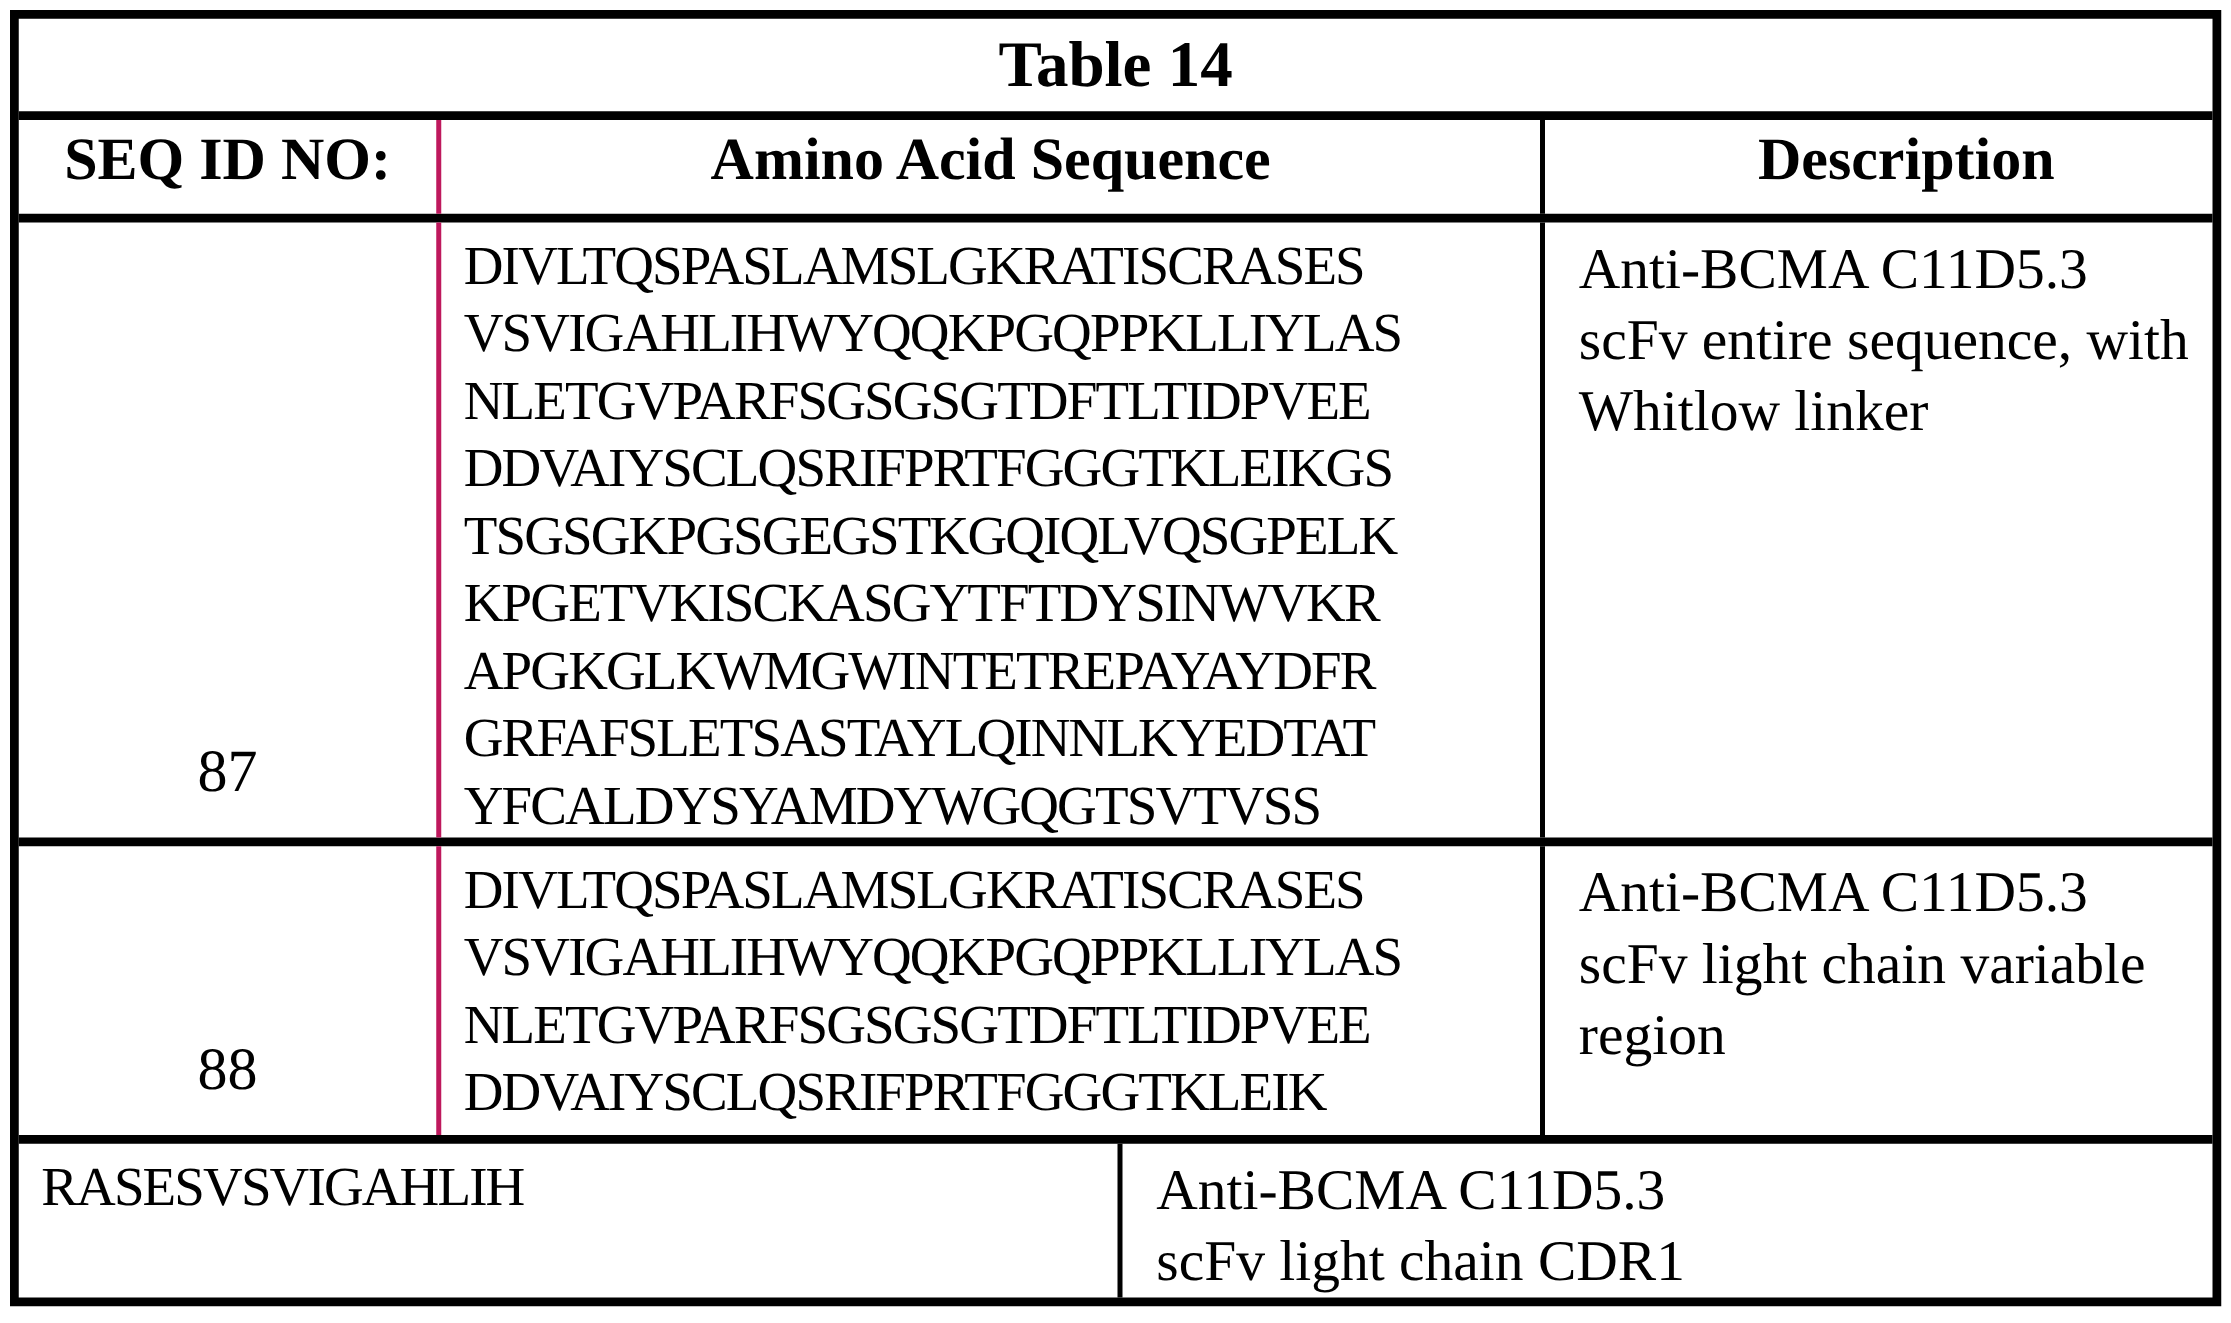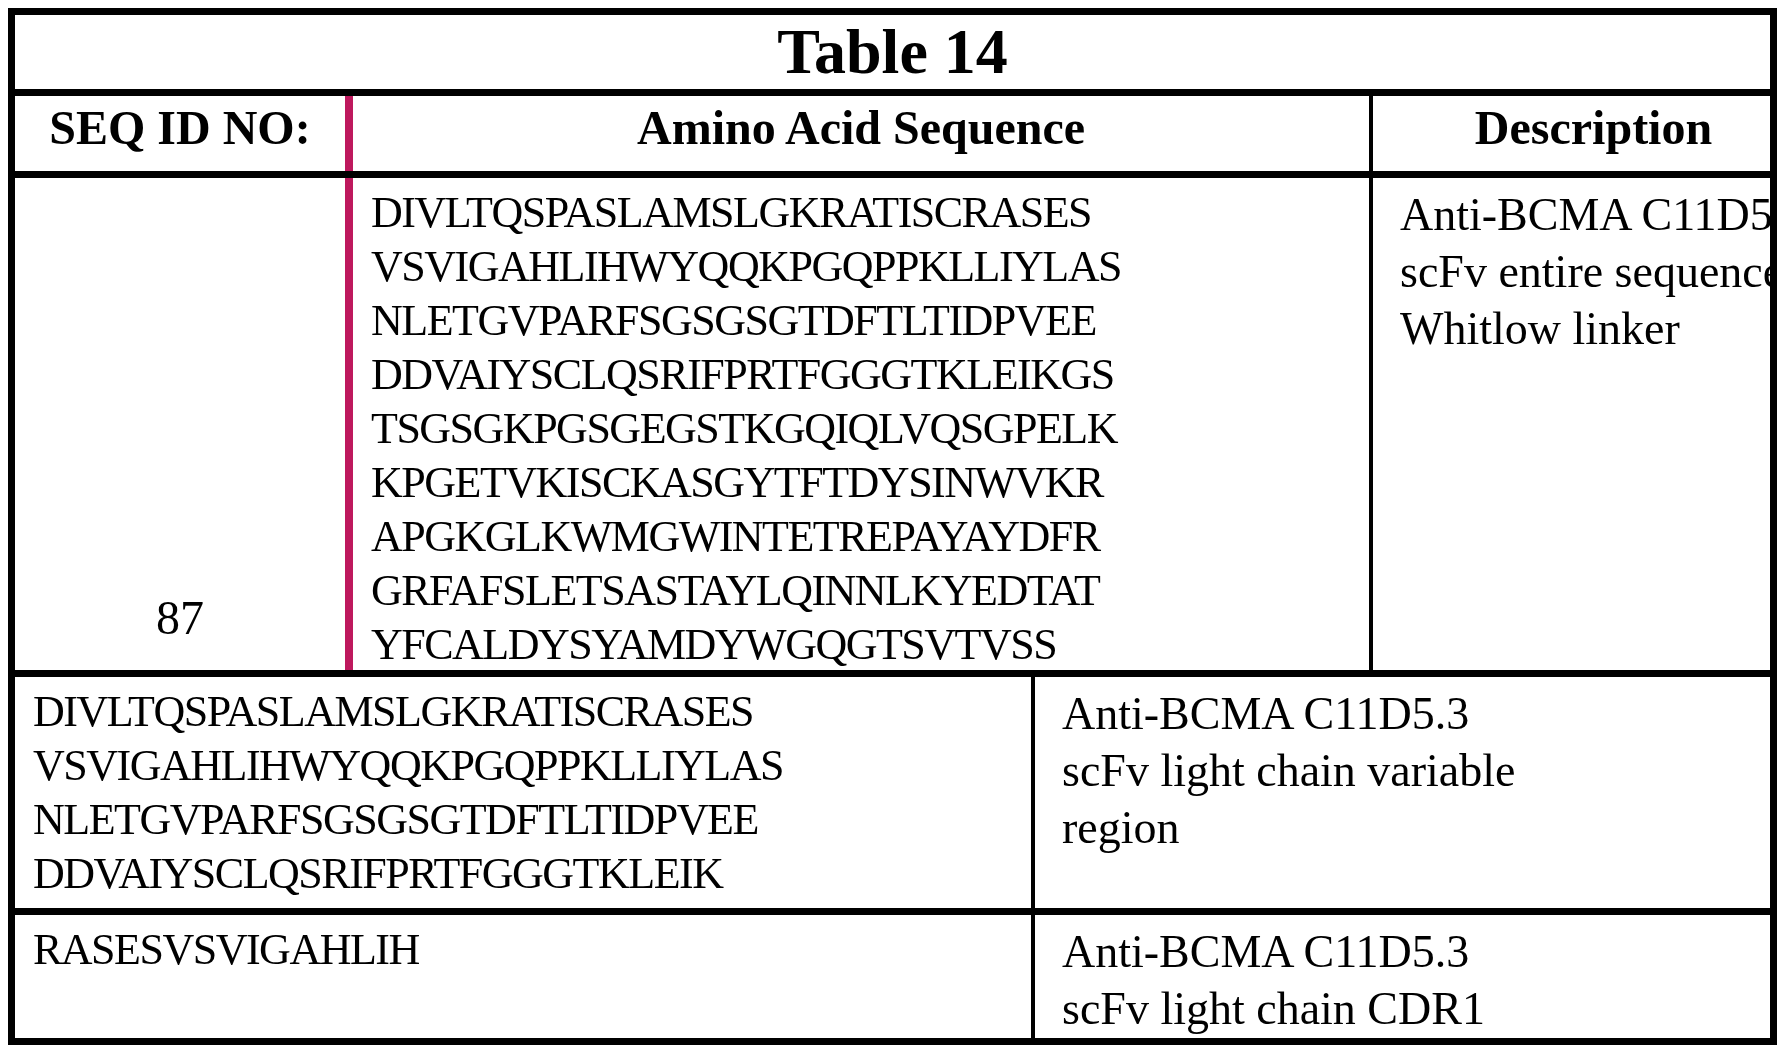--- a/index.html
+++ b/index.html
@@ -27,21 +27,21 @@
     flex-direction: column;
     background: #ffffff;
   }
   .title-row {
     height: 81px;
     box-sizing: border-box;
     border-bottom: 7px solid #000000;
     display: flex;
     align-items: center;
     justify-content: center;
-    font-size: 64px;
+    font-size: 52px;
     flex-shrink: 0;
   }
   .title-row span { white-space: pre; }
   .title-bold { font-weight: bold; }
   .header-row {
     height: 82px;
     box-sizing: border-box;
     border-bottom: 7px solid #000000;
     display: flex;
     flex-shrink: 0;
@@ -51,25 +51,25 @@
     box-sizing: border-box;
     border-bottom: 7px solid #000000;
     flex-shrink: 0;
   }
   .row-87 { height: 499px; }
   .row-88 { height: 238px; }
   .row-89 { flex: 1; border-bottom: none; }
   .col1 {
     width: 338px;
     box-sizing: border-box;
-    border-right: 8px solid #be185d;
+    border-right: 4px solid #be185d;
     flex-shrink: 0;
   }
   .col2 {
-    width: 1020px;
+    width: 883px;
     box-sizing: border-box;
     border-right: 4px solid #000000;
     flex-shrink: 0;
     overflow: hidden;
   }
   .col3 {
     flex: 1;
     box-sizing: border-box;
     overflow: hidden;
     padding-left: 44px;
@@ -128,20 +128,21 @@
 KPGETVKISCKASGYTFTDYSINWVKR
 APGKGLKWMGWINTETREPAYAYDFR
 GRFAFSLETSASTAYLQINNLKYEDTAT
 YFCALDYSYAMDYWGQGTSVTVSS</div>
     <div class="col3 description-cell">Anti-BCMA C11D5.3
 scFv entire sequence, with
 Whitlow linker</div>
   </div>
 
   <div class="data-row row-88">
+    <div class="col1 seq-id-cell">88</div>
     <div class="col2 sequence-cell">DIVLTQSPASLAMSLGKRATISCRASES
 VSVIGAHLIHWYQQKPGQPPKLLIYLAS
 NLETGVPARFSGSGSGTDFTLTIDPVEE
 DDVAIYSCLQSRIFPRTFGGGTKLEIK</div>
     <div class="col3 description-cell">Anti-BCMA C11D5.3
 scFv light chain variable
 region</div>
   </div>
 
   <div class="data-row row-89">

